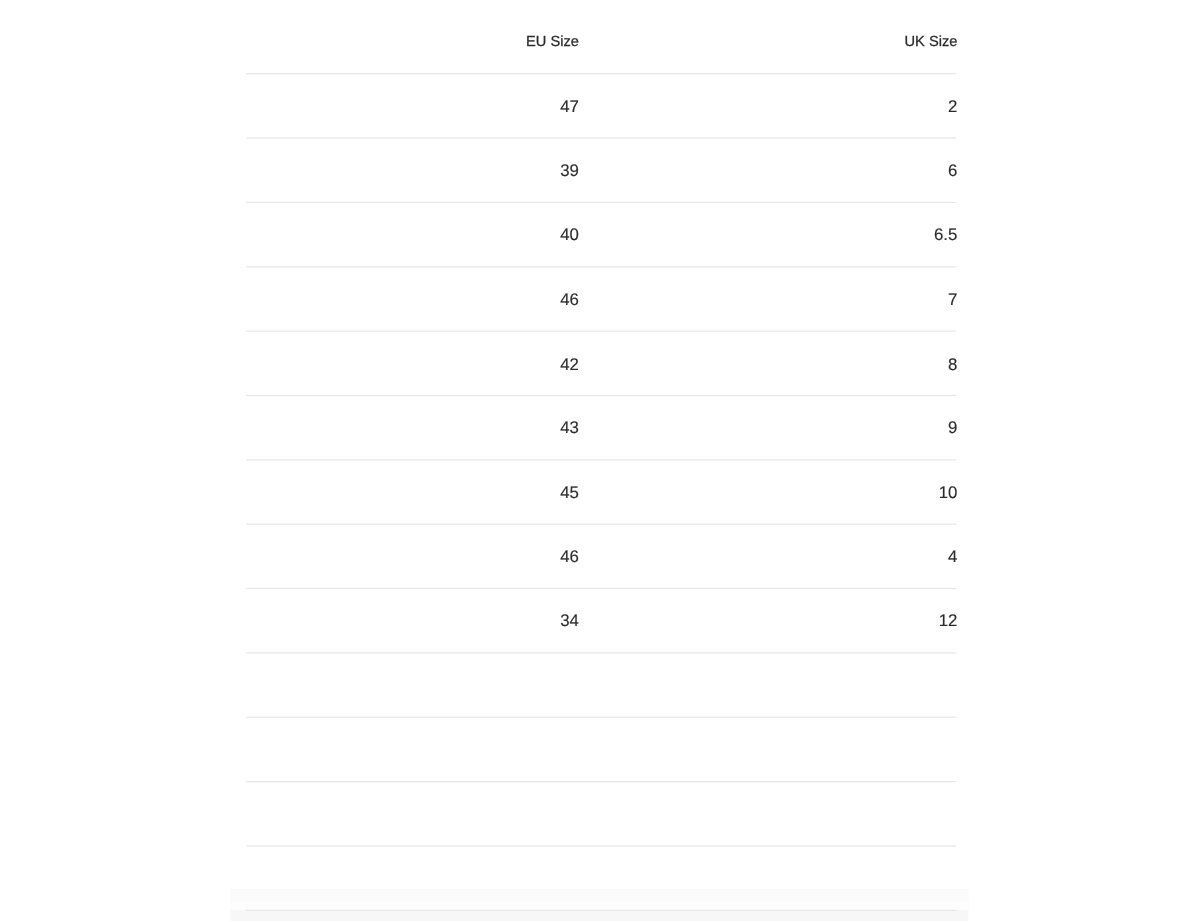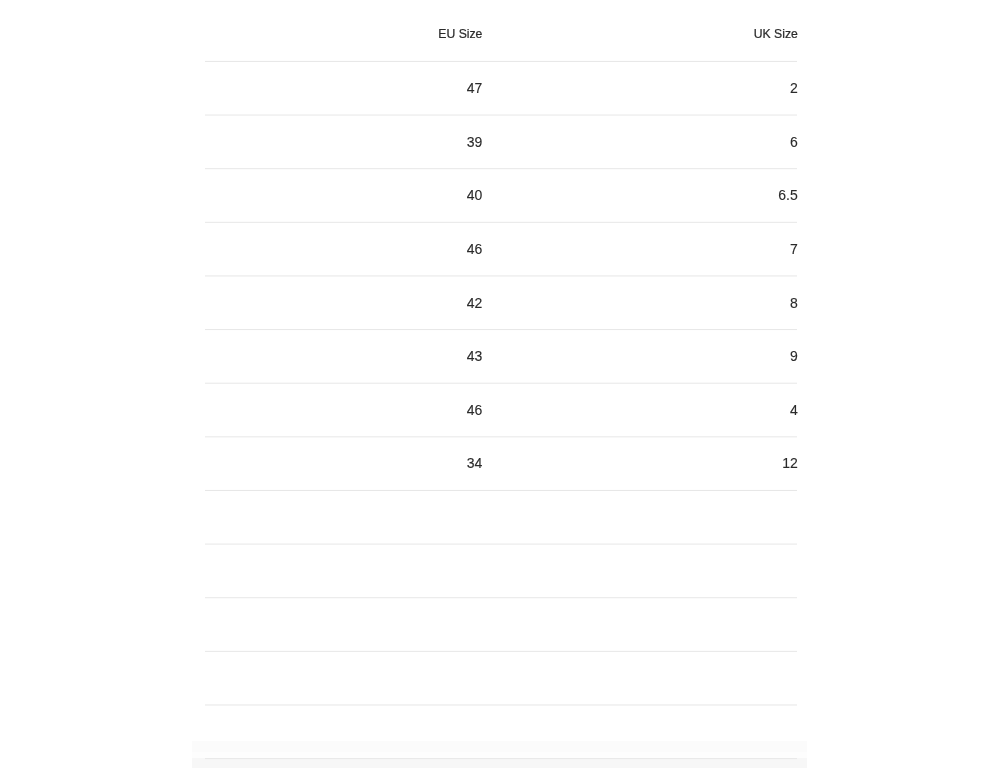--- a/index.html
+++ b/index.html
@@ -75,20 +75,24 @@
         </tr>
         <tr>
           <td>42</td>
           <td class="c2cell">8</td>
         </tr>
         <tr>
           <td>43</td>
           <td class="c2cell">9</td>
         </tr>
         <tr>
+          <td>45</td>
+          <td class="c2cell">10</td>
+        </tr>
+        <tr>
           <td>46</td>
           <td class="c2cell">4</td>
         </tr>
         <tr>
           <td>34</td>
           <td class="c2cell">12</td>
         </tr>
       </tbody>
     </table>
   </div>

